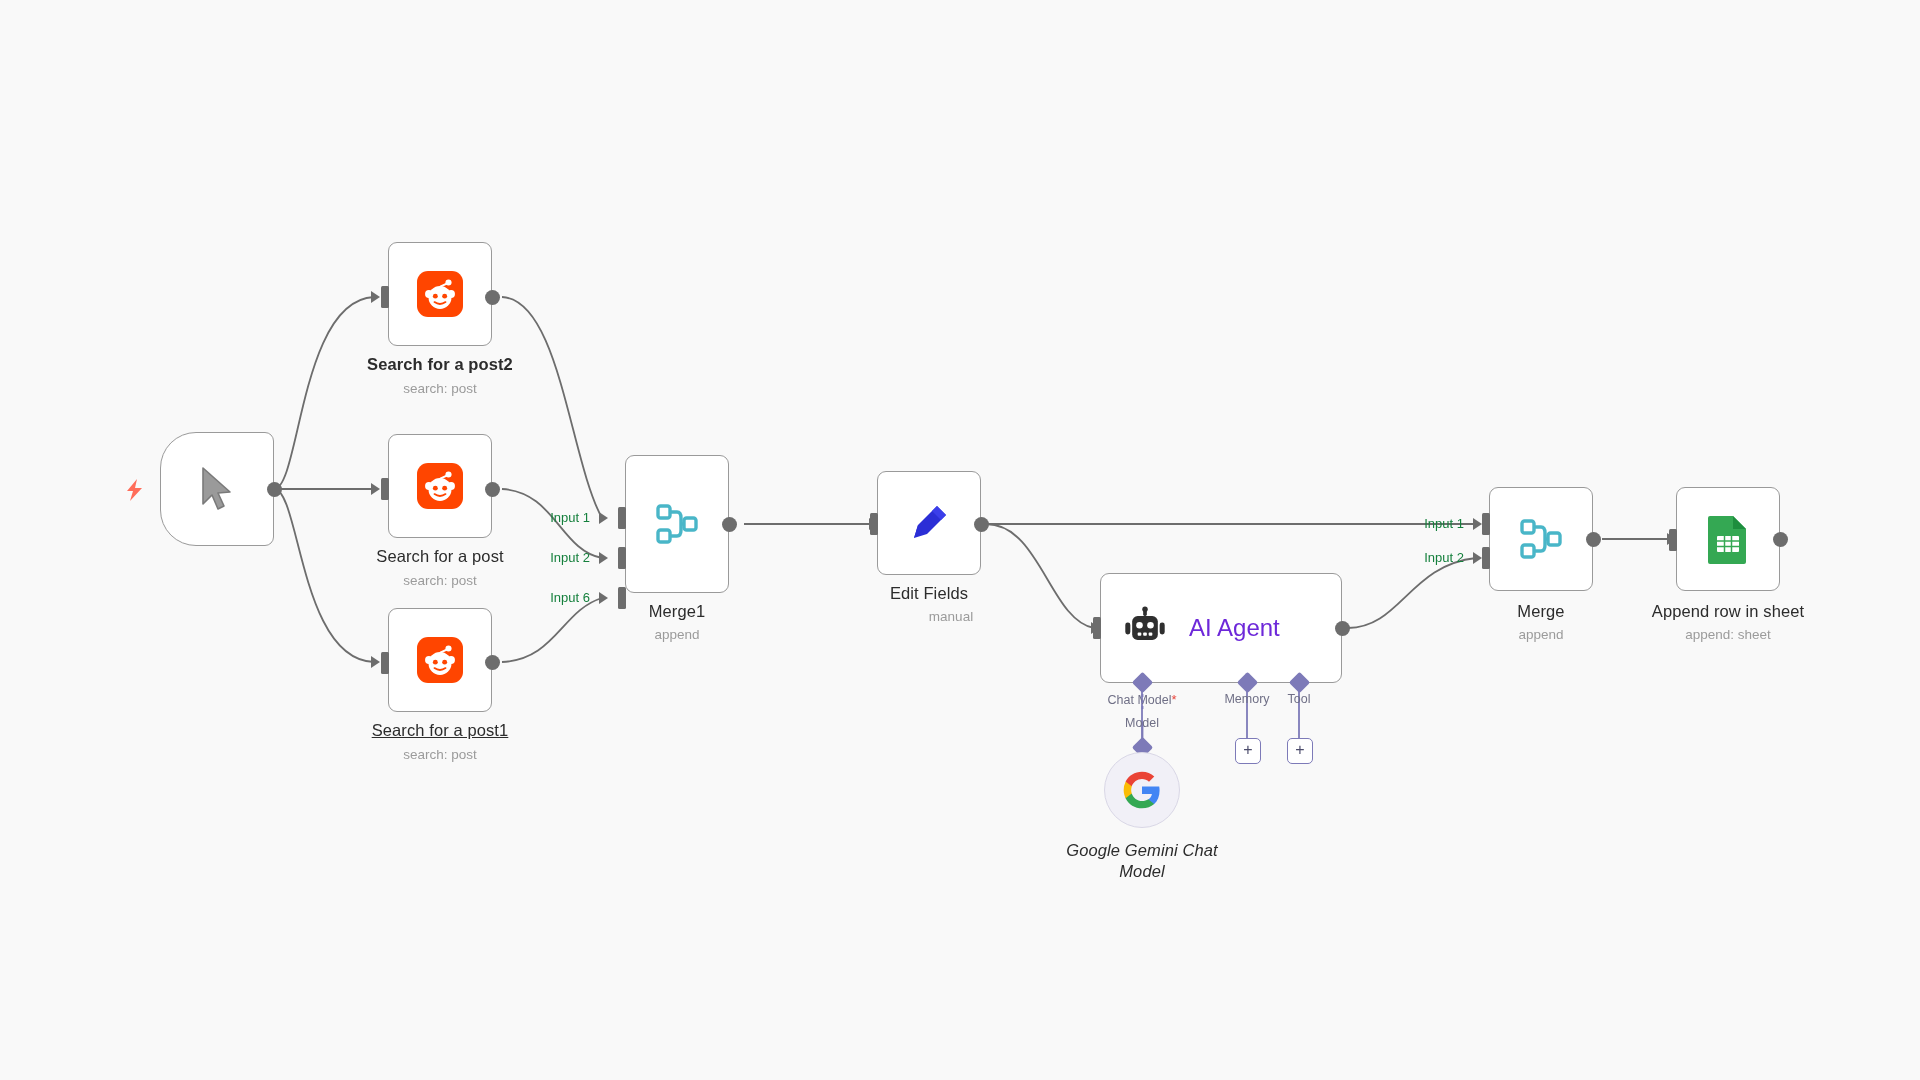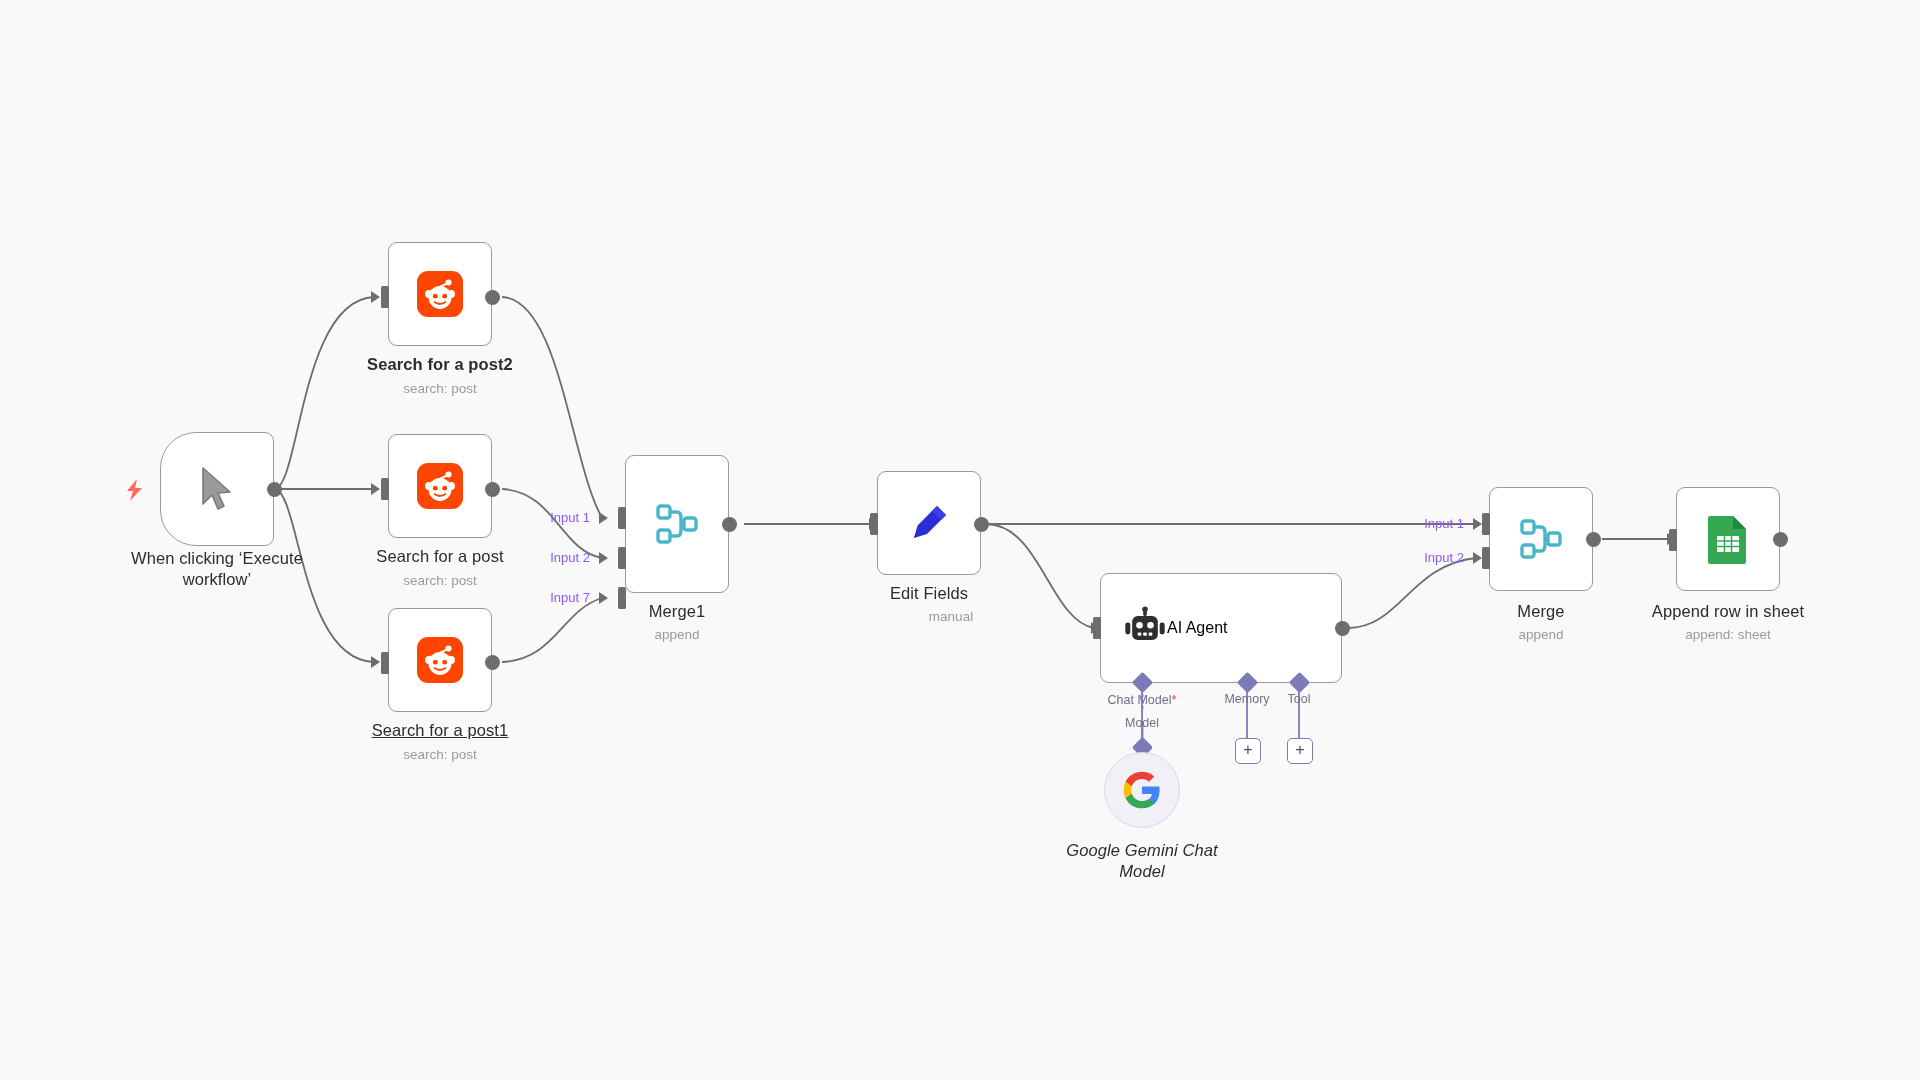--- a/index.html
+++ b/index.html
@@ -64,21 +64,21 @@
   }
   .in-port {
     position: absolute;
     width: 8px; height: 22px;
     background: #6d6d6d;
     border-radius: 1.5px;
   }
   .port-label {
     position: absolute;
     font-size: 13px;
-    color: #8b5cf6;
+    color: #15803d;
     white-space: nowrap;
     text-align: right;
   }
 
   
   .icon { display:block; }
 
   .reddit-icon {
     width: 46px; height: 46px;
     border-radius: 11px;
@@ -197,22 +197,20 @@
       <polygon points="12,0 2,12 8,12 5,22 17,9 10,9" fill="#ff6d5a"></polygon>
     </svg>
   </div>
 
   <div class="node node-trigger" style="left:160px; top:432px; width:114px; height:114px;">
     <svg width="40" height="46" viewBox="0 0 40 46" class="icon">
       <path d="M6 2 L6 38 L15 29 L21 43 L27 40 L21 27 L33 26 Z" fill="#9a9a9a" stroke="#7a7a7a" stroke-width="1.6" stroke-linejoin="round"></path>
     </svg>
   </div>
   <div class="out-dot" style="left:267px; top:482px;"></div>
-  <div class="node-label" style="left:87px; top:548px; width:260px;">When clicking ‘Execute
-workflow’</div>
 
   <div class="node" style="left:388px; top:242px; width:104px; height:104px;">
     <div class="reddit-icon">
       <svg width="34" height="34" viewBox="0 0 40 40" class="icon">
         <circle cx="20" cy="24" r="13.5" fill="#ffffff"></circle>
         <circle cx="7" cy="20" r="4.6" fill="#ffffff"></circle>
         <circle cx="33" cy="20" r="4.6" fill="#ffffff"></circle>
         <circle cx="30" cy="6.5" r="3.6" fill="#ffffff"></circle>
         <path d="M21 22 L21 11 L28.5 7.5" stroke="#ffffff" stroke-width="2.4" fill="none"></path>
         <circle cx="14.5" cy="22.5" r="2.9" fill="#ff4500"></circle>
@@ -259,21 +257,21 @@
       </svg>
     </div>
   </div>
   <div class="in-port" style="left:381px; top:652px;"></div>
   <div class="out-dot" style="left:485px; top:655px;"></div>
   <div class="node-label" style="left:320px; top:720px; width:240px;text-decoration:underline;">Search for a post1</div>
   <div class="node-sub" style="left:320px; top:746px; width:240px;">search: post</div>
 
   <div class="port-label" style="left:498px; top:510px; width:92px;">Input 1</div>
   <div class="port-label" style="left:498px; top:550px; width:92px;">Input 2</div>
-  <div class="port-label" style="left:498px; top:590px; width:92px;">Input 7</div>
+  <div class="port-label" style="left:498px; top:590px; width:92px;">Input 6</div>
 
   <div class="node" style="left:625px; top:455px; width:104px; height:138px;">
     <svg width="52" height="52" viewBox="0 0 52 52" class="icon">
       <g fill="none" stroke="#49b6c8" stroke-width="3.4">
         <rect x="7" y="8" width="12" height="12" rx="2.6"></rect>
         <rect x="7" y="32" width="12" height="12" rx="2.6"></rect>
         <rect x="33" y="20" width="12" height="12" rx="2.6"></rect>
         <path d="M19 14 L26 14 Q30 14 30 20 L30 26"></path>
         <path d="M19 38 L26 38 Q30 38 30 32 L30 26"></path>
         <path d="M30 26 L33 26"></path>
@@ -306,21 +304,21 @@
       <circle cx="24" cy="3.5" r="3" fill="#2f2f2f"></circle>
       <rect x="10" y="11" width="28" height="26" rx="6" fill="#2f2f2f"></rect>
       <rect x="2.5" y="18" width="5.5" height="13" rx="2.6" fill="#2f2f2f"></rect>
       <rect x="40" y="18" width="5.5" height="13" rx="2.6" fill="#2f2f2f"></rect>
       <circle cx="18" cy="21" r="3.6" fill="#ffffff"></circle>
       <circle cx="30" cy="21" r="3.6" fill="#ffffff"></circle>
       <rect x="16" y="29" width="4" height="3.4" rx="1" fill="#ffffff"></rect>
       <rect x="22" y="29" width="4" height="3.4" rx="1" fill="#ffffff"></rect>
       <rect x="28" y="29" width="4" height="3.4" rx="1" fill="#ffffff"></rect>
     </svg>
-    <span style="font-size:16px; color:#000000;">AI Agent</span>
+    <span style="margin-left:22px; font-size:24px; color:#6d28d9;">AI Agent</span>
   </div>
   <div class="in-port" style="left:1093px; top:617px;"></div>
   <div class="out-dot" style="left:1335px; top:621px;"></div>
 
   <div class="diamond" style="left:1135px; top:675px;"></div>
   <div class="sub-label" style="left:1082px; top:692px; width:120px;">
     <span>Chat Model</span><span class="req-star">*</span>
   </div>
 
   <div class="diamond" style="left:1240px; top:675px;"></div>

